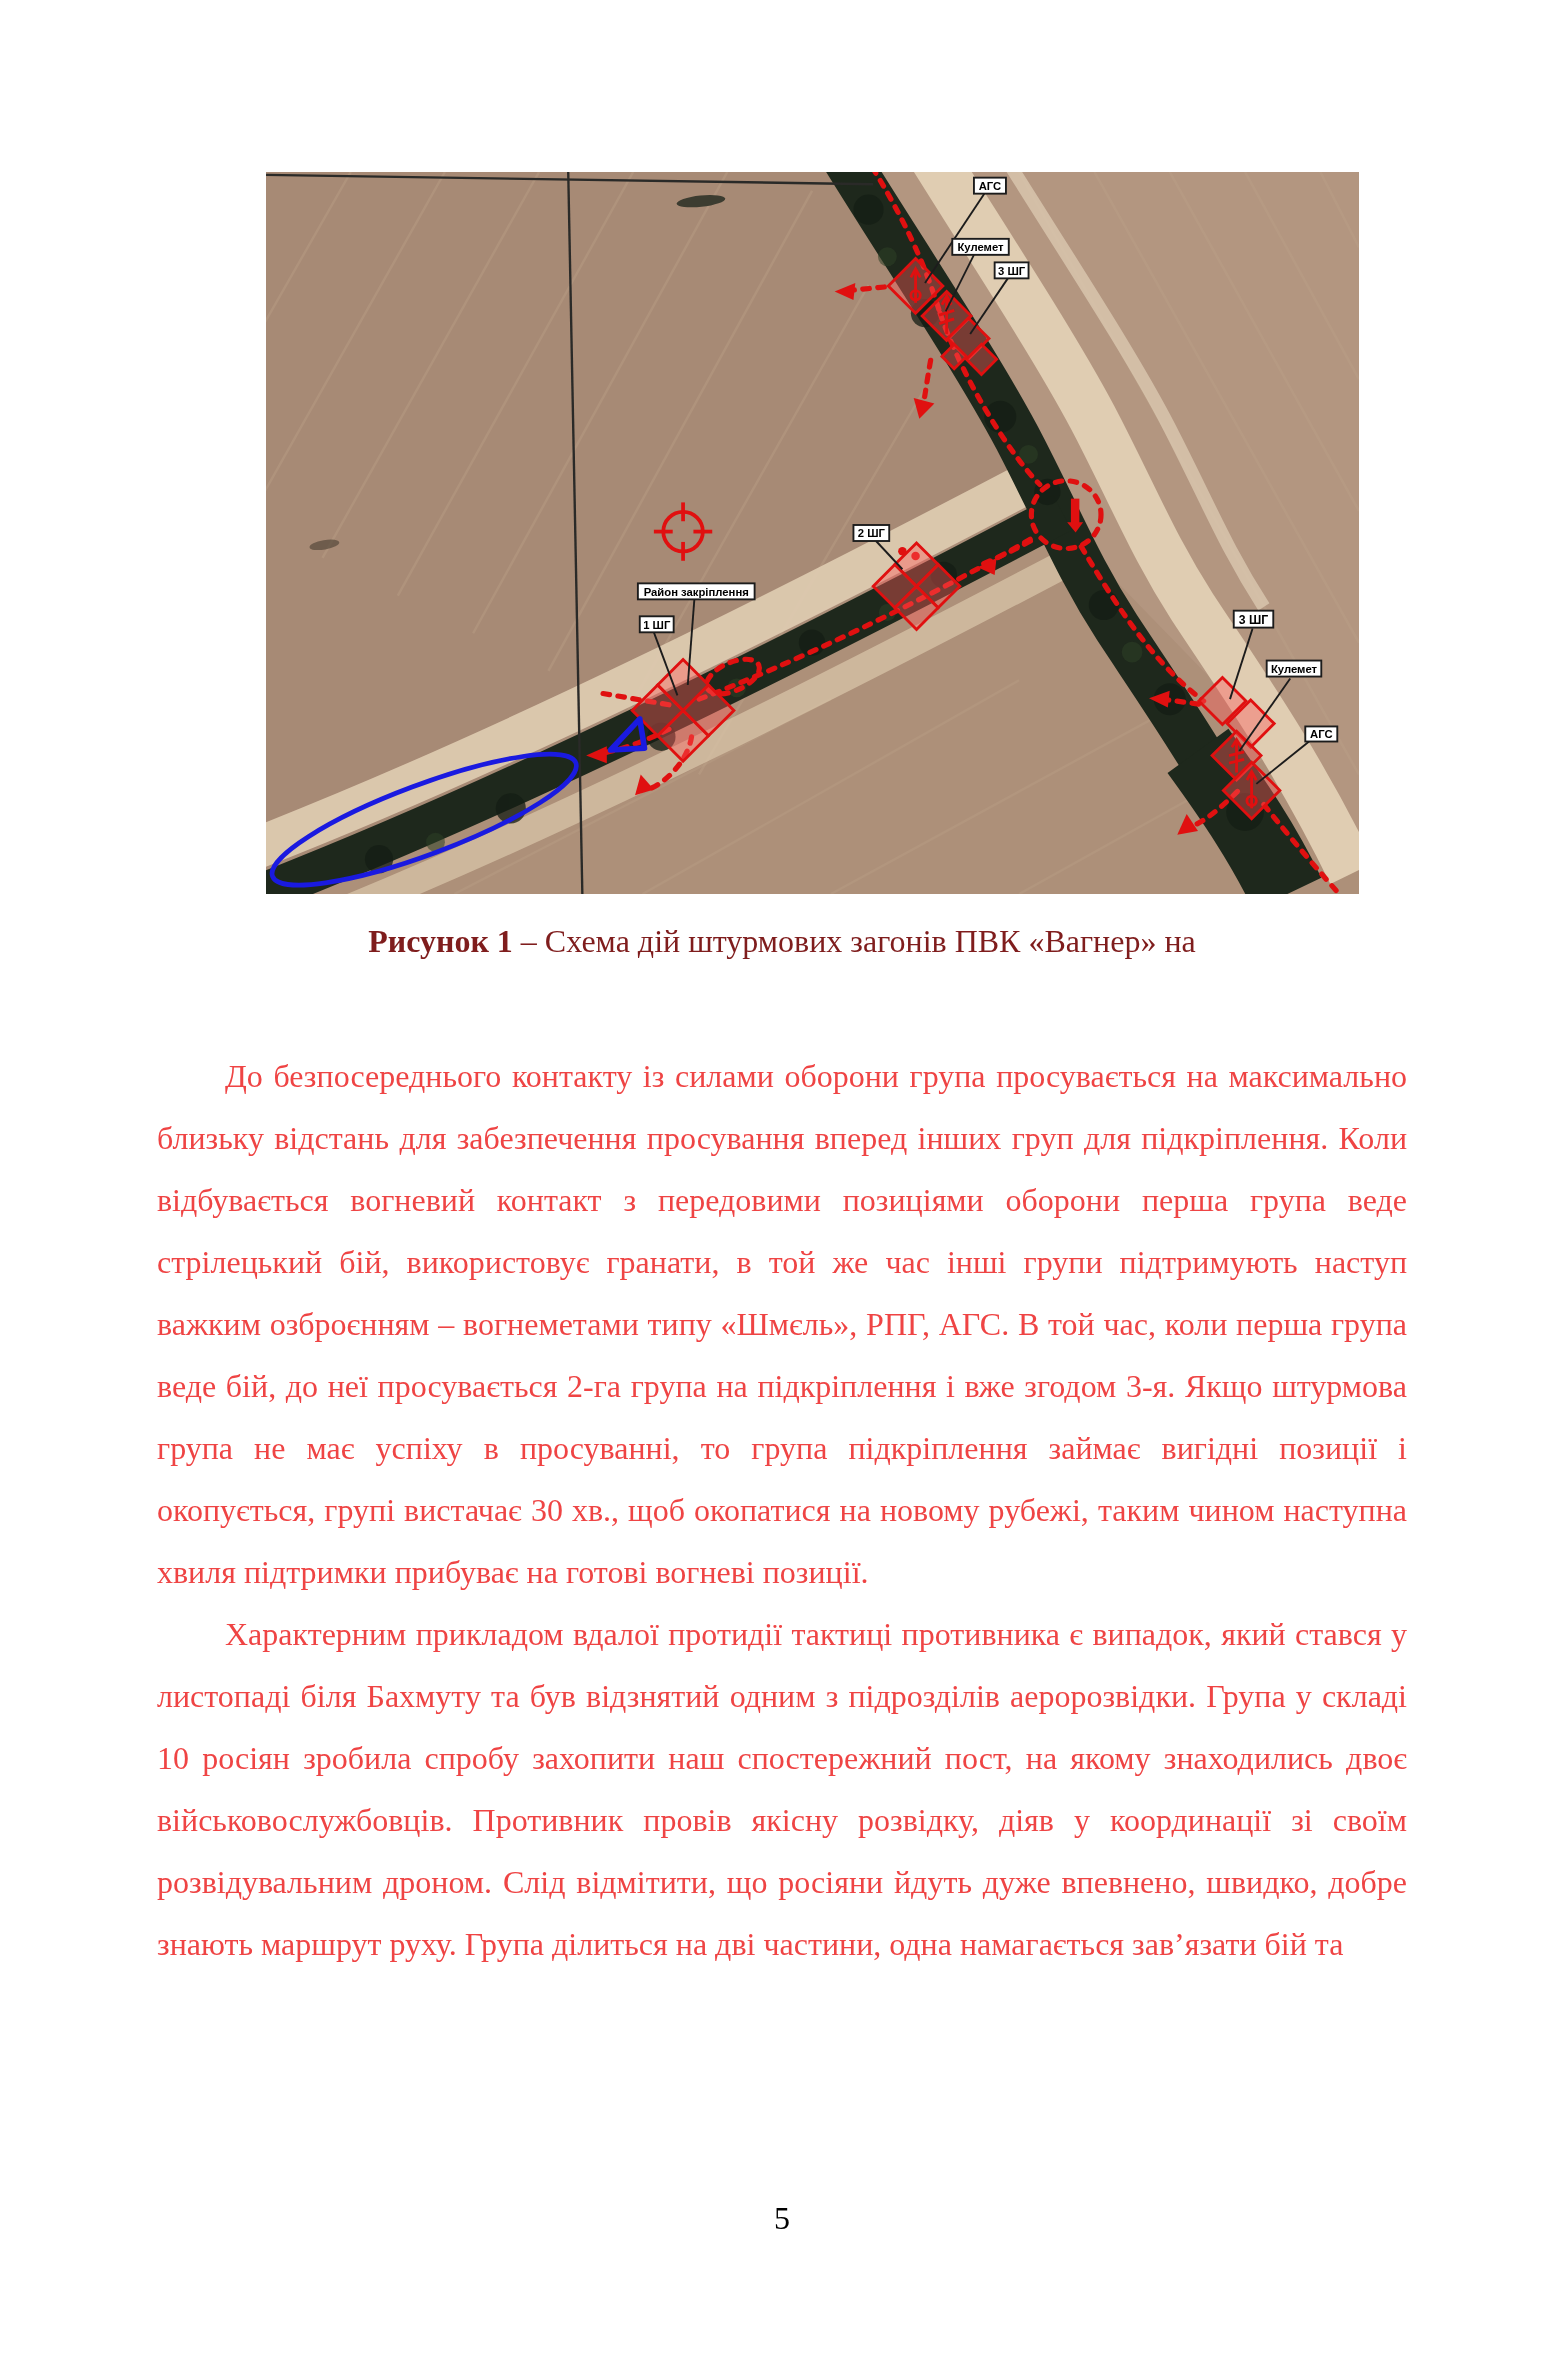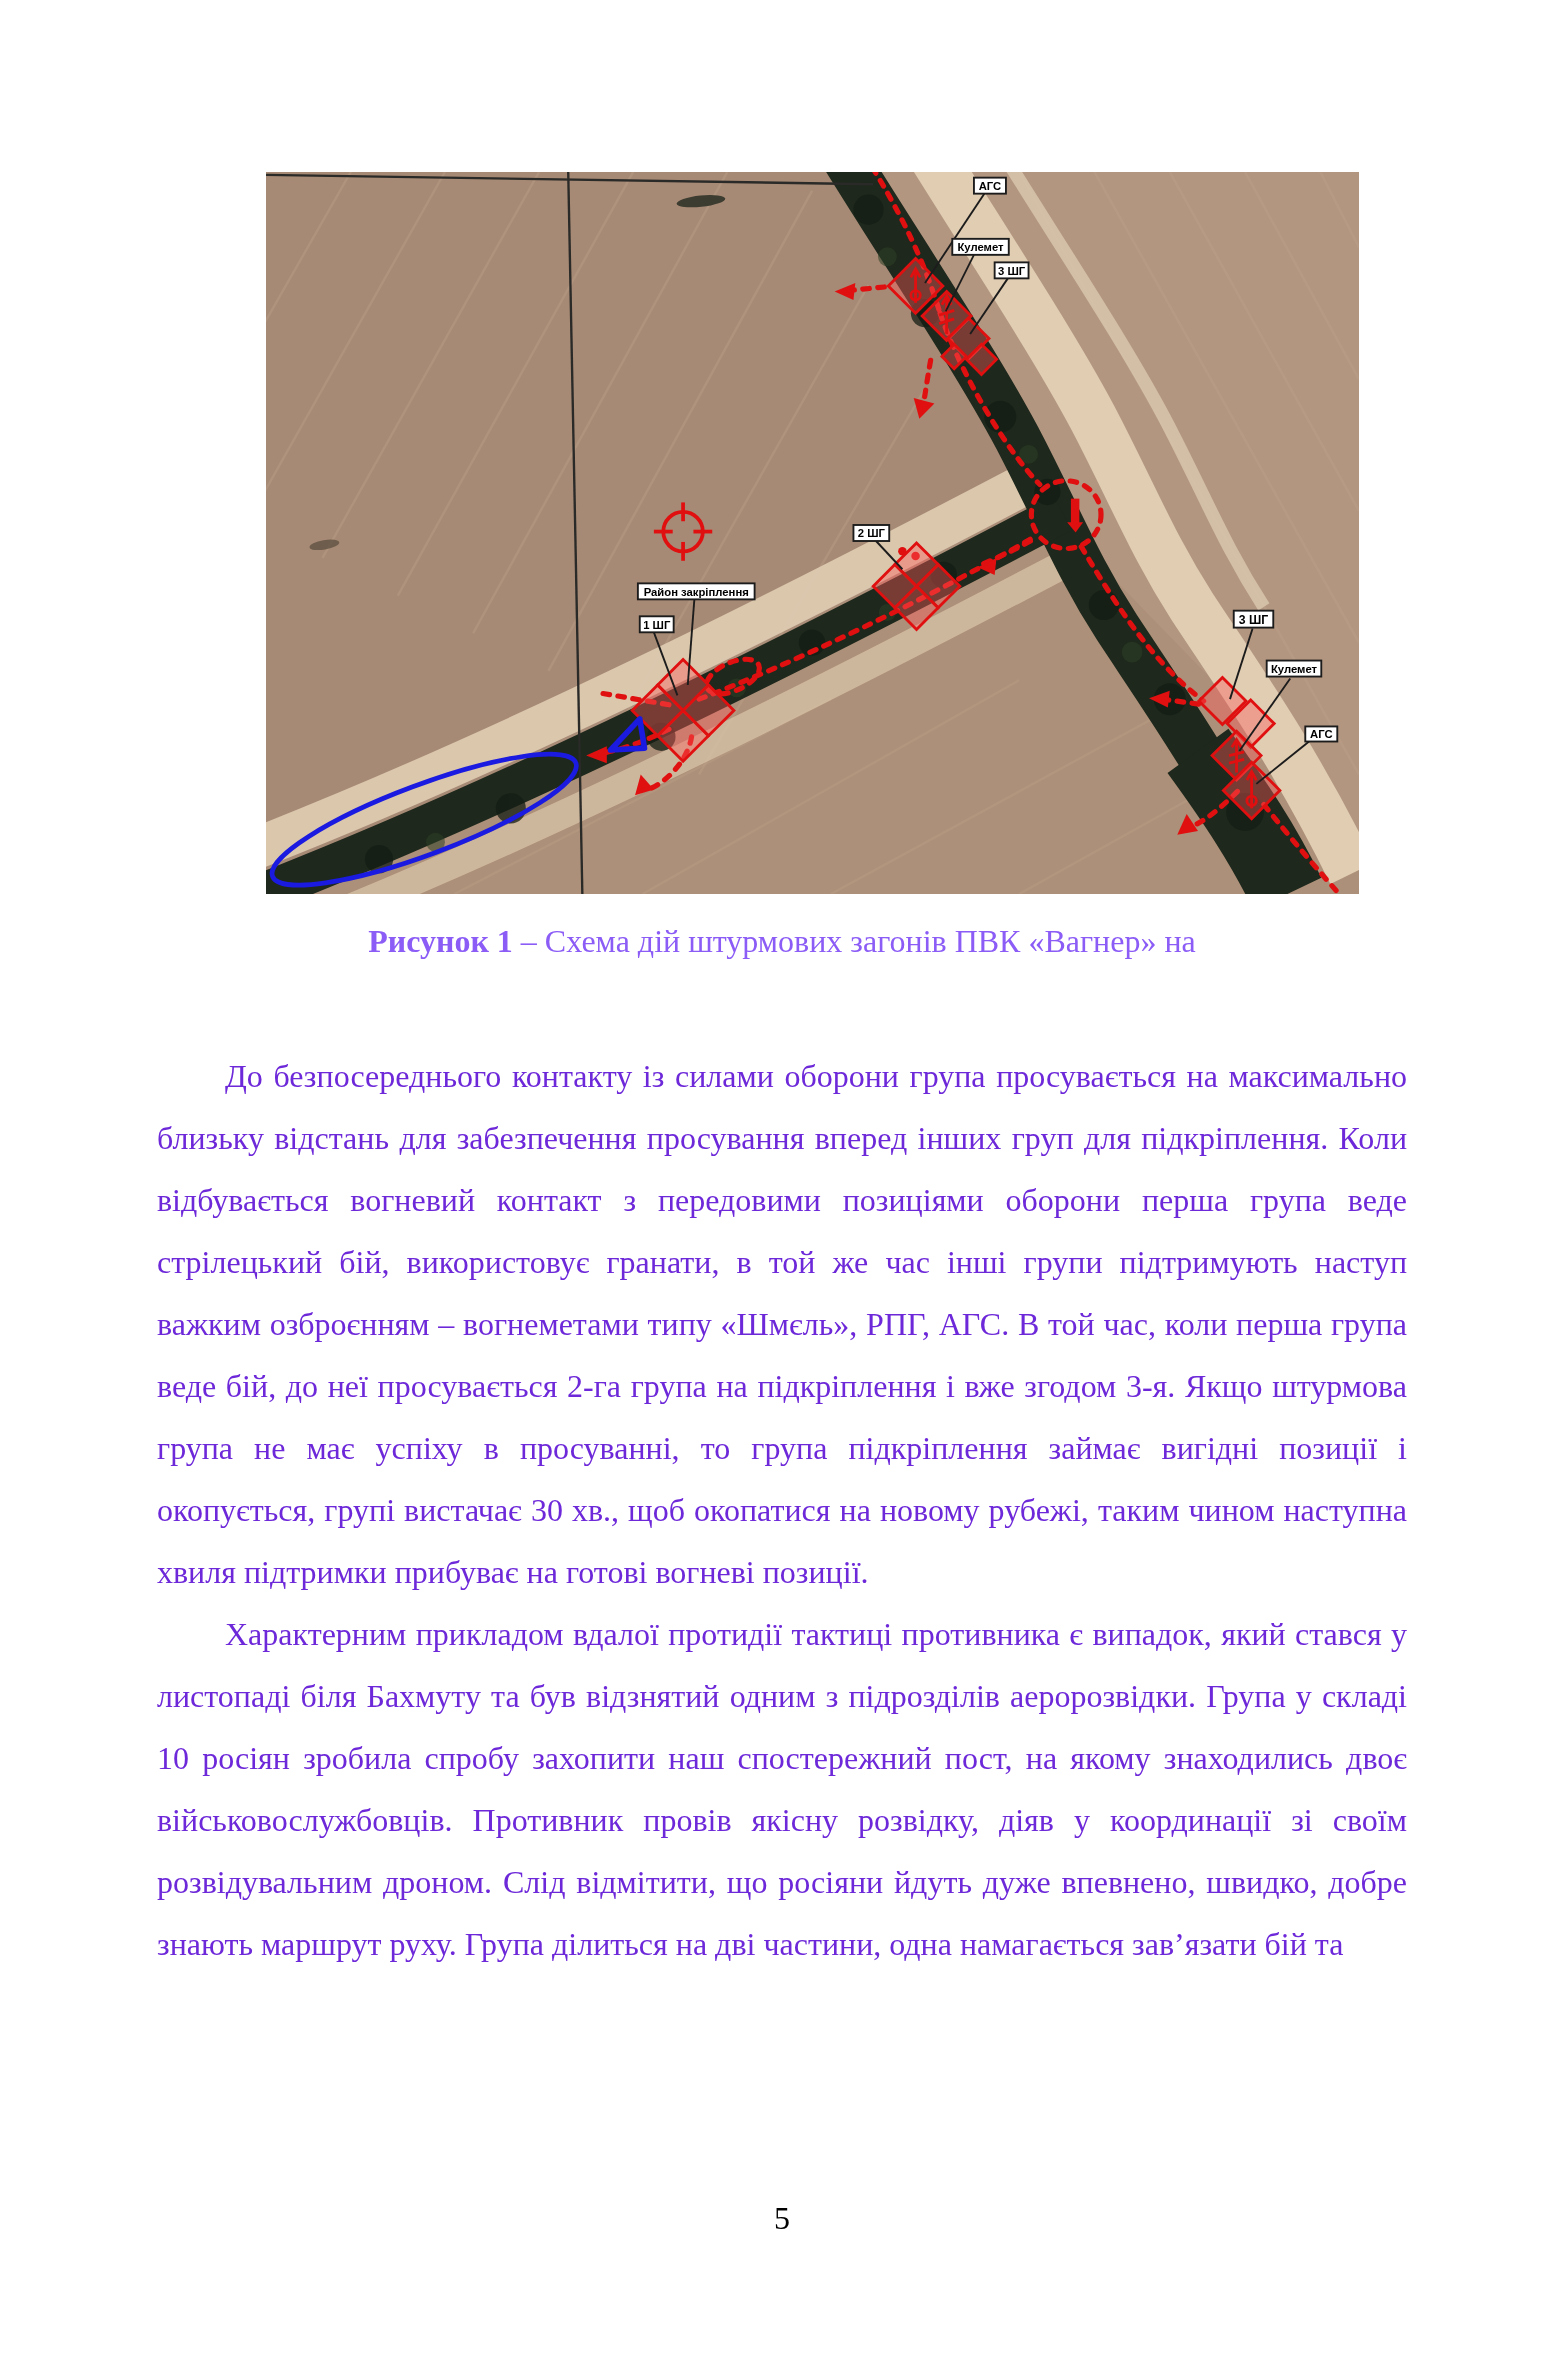--- a/index.html
+++ b/index.html
@@ -1,23 +1,23 @@
 <!DOCTYPE html>
 <html style="font-size:15px"><head>
 <meta charset="utf-8">
 <style>
   html,body{margin:0;padding:0;background:#ffffff;}
   .page{position:relative;width:1564px;height:2354px;background:#ffffff;overflow:hidden;
         font-family:"Liberation Serif", serif;color:#111;}
   .map-wrap{position:absolute;left:266px;top:172px;width:1093px;height:564px;}
   .caption{position:absolute;left:157px;top:910px;width:1250px;text-align:center;
-           font-size:32px;line-height:62px;color:#8b5cf6;}
+           font-size:32px;line-height:62px;color:#7f1d1d;}
   .caption b{font-weight:bold;}
   .bodytext{position:absolute;left:157px;top:1045px;width:1250px;
-            font-size:32px;line-height:62px;text-align:justify;color:#6d28d9;}
+            font-size:32px;line-height:62px;text-align:justify;color:#ef4444;}
   .bodytext p{margin:0;text-indent:68px;}
   .pagenum{position:absolute;left:157px;top:2200px;width:1250px;text-align:center;
            font-size:32px;color:#000;}
   svg text.maplabel{font-family:"Liberation Sans", sans-serif;font-weight:bold;fill:#000;}
 </style>
 </head>
 <body>
 
 <div class="page">
 

